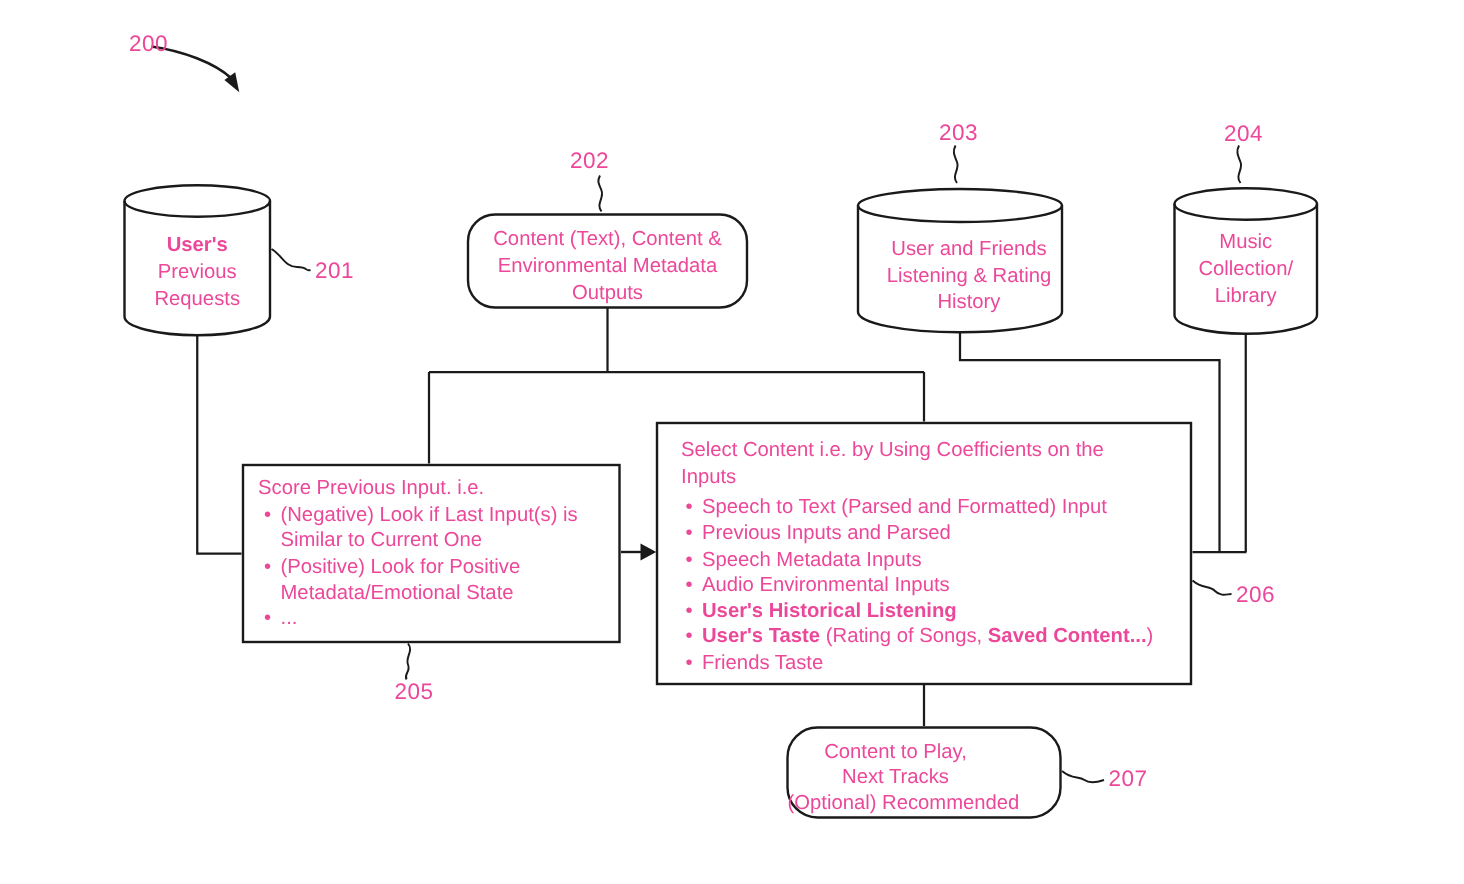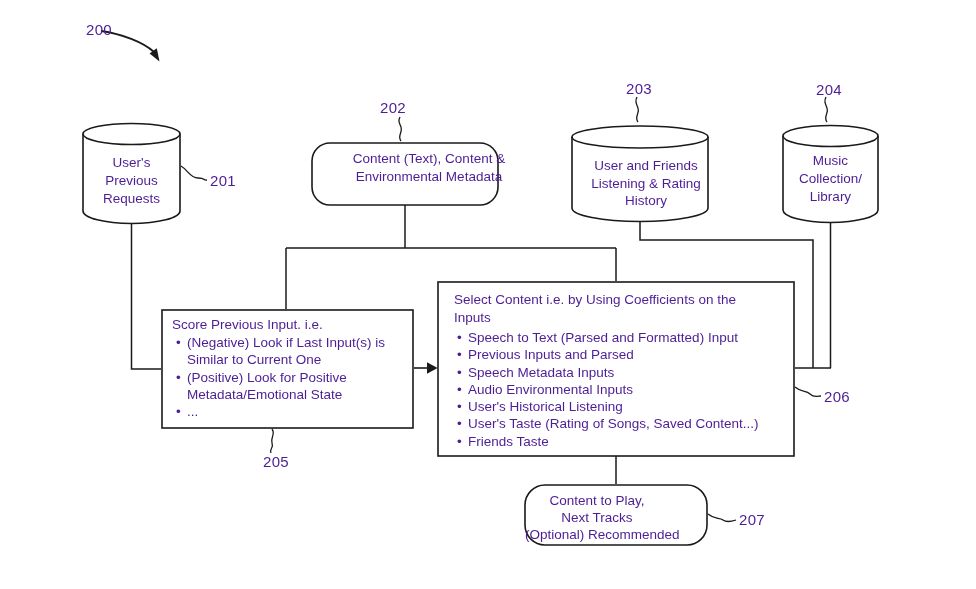--- a/index.html
+++ b/index.html
@@ -1,21 +1,21 @@
 <!DOCTYPE html>
 <html><head>
 <meta charset="utf-8">
 <style>
   html,body{margin:0;padding:0;background:#ffffff;}
   .canvas{position:relative;width:976px;height:589px;background:#ffffff;overflow:hidden;
           font-family:"Liberation Sans", sans-serif;color:#1a1a1a;}
   .lines{position:absolute;left:0;top:0;}
-  .t{position:absolute;font-size:13.5px;color:#4c1d95;white-space:nowrap;}
+  .t{position:absolute;font-size:13.5px;color:#ec4899;white-space:nowrap;}
   .center{text-align:center;}
-  .b{font-weight:normal;}
+  .b{font-weight:bold;}
   .ref{font-size:15px;letter-spacing:.3px;}
   ul.blt{list-style:none;margin:0;padding:0;}
   ul.blt li{position:relative;}
   ul.blt li::before{content:"\2022";position:absolute;left:-11px;top:0;}
 </style>
 </head>
 <body>
 
 <div class="canvas">
 
@@ -63,23 +63,24 @@
 
   <div class="t ref" style="left:86px;top:21px;">200</div>
 
   <div class="t center" style="left:83px;top:154px;width:97px;line-height:18px;">
     <div class="b">User's</div>
     <div>Previous</div>
     <div>Requests</div>
   </div>
   <div class="t ref" style="left:210px;top:172px;">201</div>
 
-  <div class="t center" style="left:312px;top:150px;width:186px;line-height:18px;margin-left:24px;">
+  <div class="t center" style="left:312px;top:150px;width:186px;line-height:18px;">
     <div>Content (Text), Content &amp;</div>
     <div>Environmental Metadata</div>
+    <div>Outputs</div>
   </div>
   <div class="t ref" style="left:380px;top:99px;">202</div>
 
   <div class="t center" style="left:572px;top:157px;width:148px;line-height:17.5px;">
     <div>User and Friends</div>
     <div>Listening &amp; Rating</div>
     <div>History</div>
   </div>
   <div class="t ref" style="left:626px;top:80px;">203</div>
 

